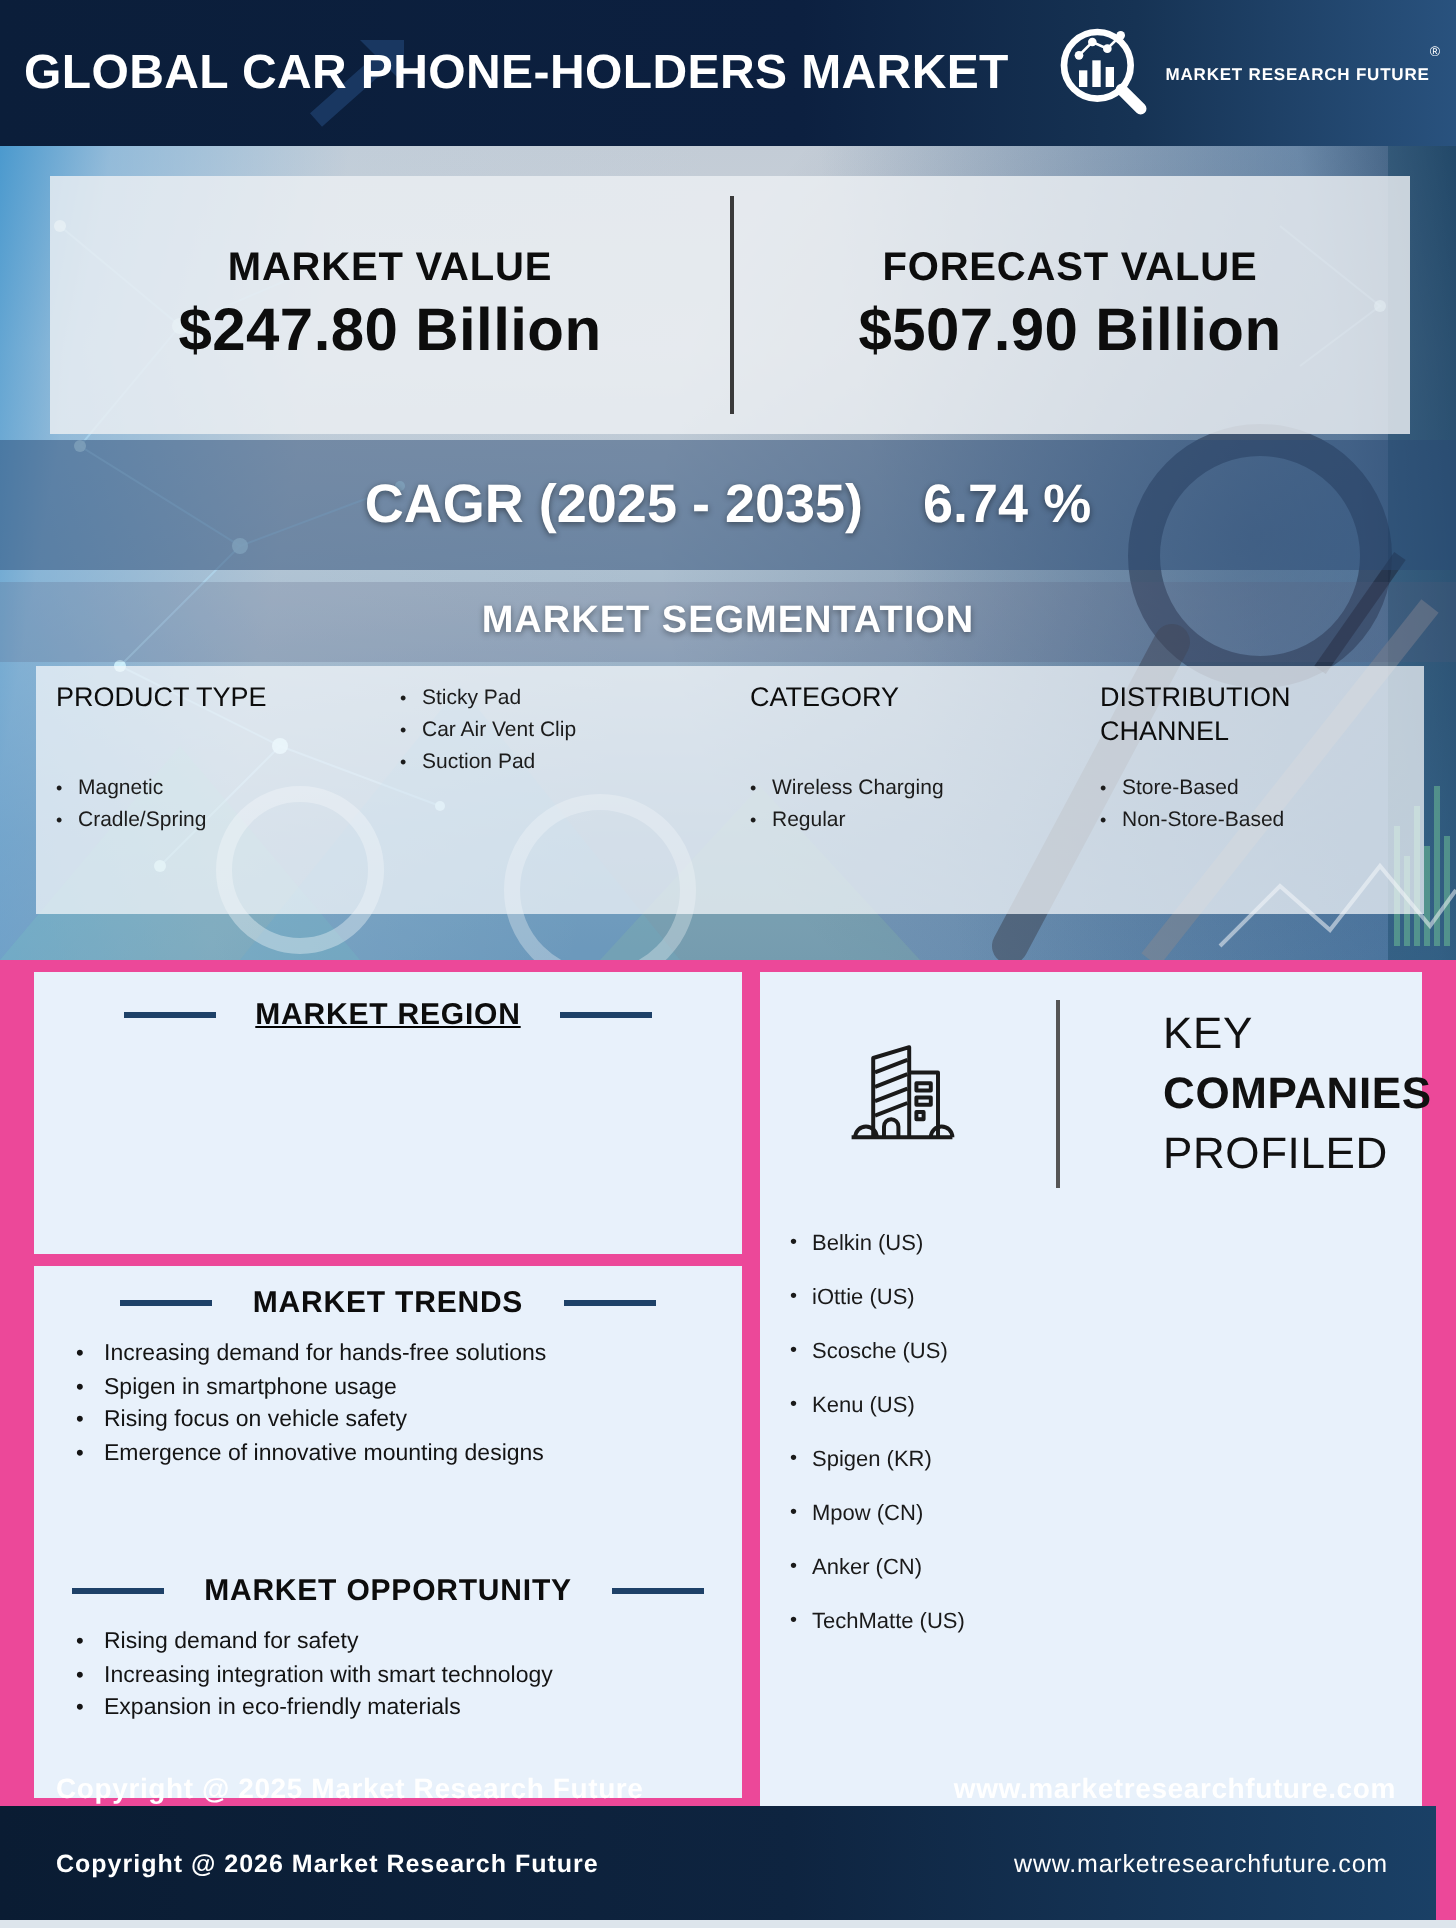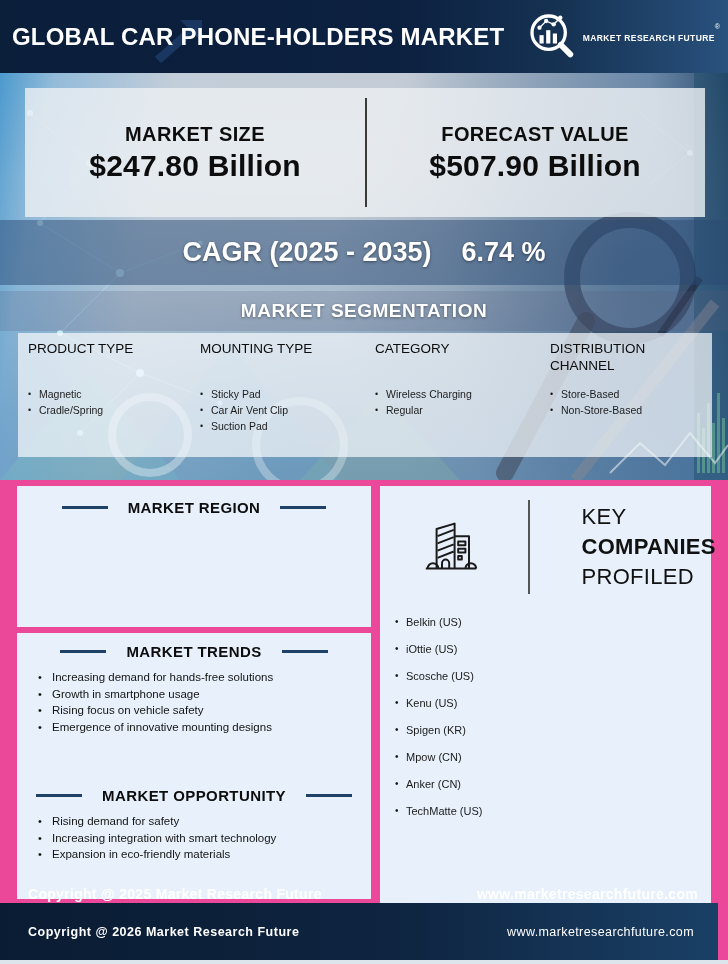--- a/index.html
+++ b/index.html
@@ -43,21 +43,21 @@
 
   .seg-panel { position:absolute; left:18px; top:260px; width:694px; height:124px;
     background:rgba(245,248,251,0.72); display:grid; grid-template-columns:172px 175px 175px 1fr;
     padding:8px 6px 0 10px; }
   .seg-head { font-size:13.5px; font-weight:normal; color:#0d0d0d; line-height:1.25; min-height:36px; margin-bottom:9px; }
   .seg-col .b-item { font-size:10.5px; color:#1c1c1c; line-height:16px; display:flex; }
   .seg-col .bdot { width:11px; font-size:9px; flex:none; }
 
   
   .panel-blue { position:absolute; background:#e8f1fb; }
-  .region-panel { left:17px; top:486px; width:354px; height:141px; }
+  .region-panel { left:17px; top:486px; width:354px; height:141px;text-decoration:underline; }
   .trends-panel { left:17px; top:633px; width:354px; height:179px; }
   .opp-panel    { left:17px; top:778px; width:354px; height:121px; }
   .companies-panel { left:380px; top:486px; width:331px; height:417px; }
 
   .sec-title-row { display:flex; align-items:center; justify-content:center; gap:20px; padding-top:13px; }
   .trends-panel .sec-title-row { padding-top:10px; }
   .opp-panel .sec-title-row { padding-top:9px; }
   .flank { width:46px; height:3px; background:#1e4168; flex:none; }
   .sec-title { font-size:15px; font-weight:bold; color:#0d0d0d; letter-spacing:0.4px; white-space:nowrap; }
 
@@ -153,21 +153,21 @@
       <circle cx="300" cy="372" r="44" fill="none" stroke="rgba(255,255,255,0.30)" stroke-width="8"></circle>
       <circle cx="630" cy="205" r="58" fill="none" stroke="rgba(25,35,60,0.45)" stroke-width="16"></circle>
       <path d="M586,248 L505,400" stroke="rgba(60,65,80,0.50)" stroke-width="18" stroke-linecap="round"></path>
       <path d="M715,230 L575,407" stroke="rgba(130,135,145,0.55)" stroke-width="11"></path>
       <path d="M700,205 L660,262" stroke="rgba(30,40,60,0.60)" stroke-width="7"></path>
       <path d="M610,400 L640,370 L665,392 L690,360 L715,390 L728,372" stroke="rgba(255,255,255,0.5)" stroke-width="2" fill="none"></path>
     </svg>
 
     <div class="ms-panel">
       <div class="ms-half">
-        <div class="ms-label">MARKET SIZE</div>
+        <div class="ms-label">MARKET VALUE</div>
         <div class="ms-value">$247.80 Billion</div>
       </div>
       <div class="ms-divider"></div>
       <div class="ms-half">
         <div class="ms-label">FORECAST VALUE</div>
         <div class="ms-value">$507.90 Billion</div>
       </div>
     </div>
 
     <div class="cagr-band">
@@ -187,21 +187,20 @@
               <span class="bdot">•</span>
               <span class="btxt">Magnetic</span>
             </div>
             <div class="b-item">
               <span class="bdot">•</span>
               <span class="btxt">Cradle/Spring</span>
             </div>
           </div>
       </div>
       <div class="seg-col">
-        <div class="seg-head">MOUNTING TYPE</div>
         <div class="bullet-list">
             <div class="b-item">
               <span class="bdot">•</span>
               <span class="btxt">Sticky Pad</span>
             </div>
             <div class="b-item">
               <span class="bdot">•</span>
               <span class="btxt">Car Air Vent Clip</span>
             </div>
             <div class="b-item">
@@ -253,21 +252,21 @@
       <div class="sec-title">MARKET TRENDS</div>
       <div class="flank"></div>
     </div>
     <div class="bullet-list">
         <div class="b-item">
           <span class="bdot">•</span>
           <span class="btxt">Increasing demand for hands-free solutions</span>
         </div>
         <div class="b-item">
           <span class="bdot">•</span>
-          <span class="btxt">Growth in smartphone usage</span>
+          <span class="btxt">Spigen in smartphone usage</span>
         </div>
         <div class="b-item">
           <span class="bdot">•</span>
           <span class="btxt">Rising focus on vehicle safety</span>
         </div>
         <div class="b-item">
           <span class="bdot">•</span>
           <span class="btxt">Emergence of innovative mounting designs</span>
         </div>
       </div>

